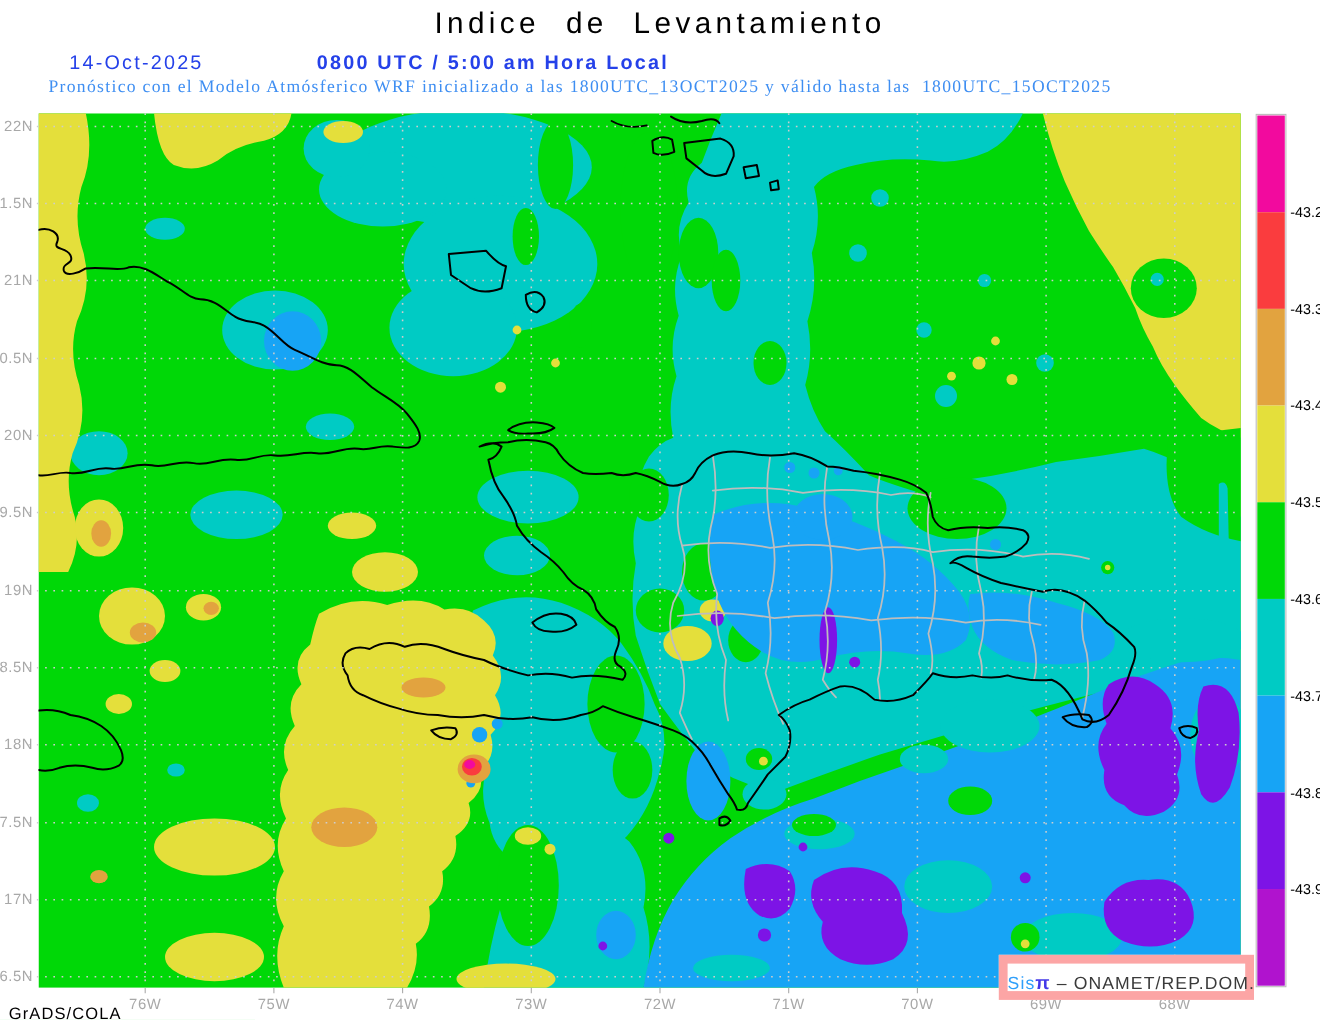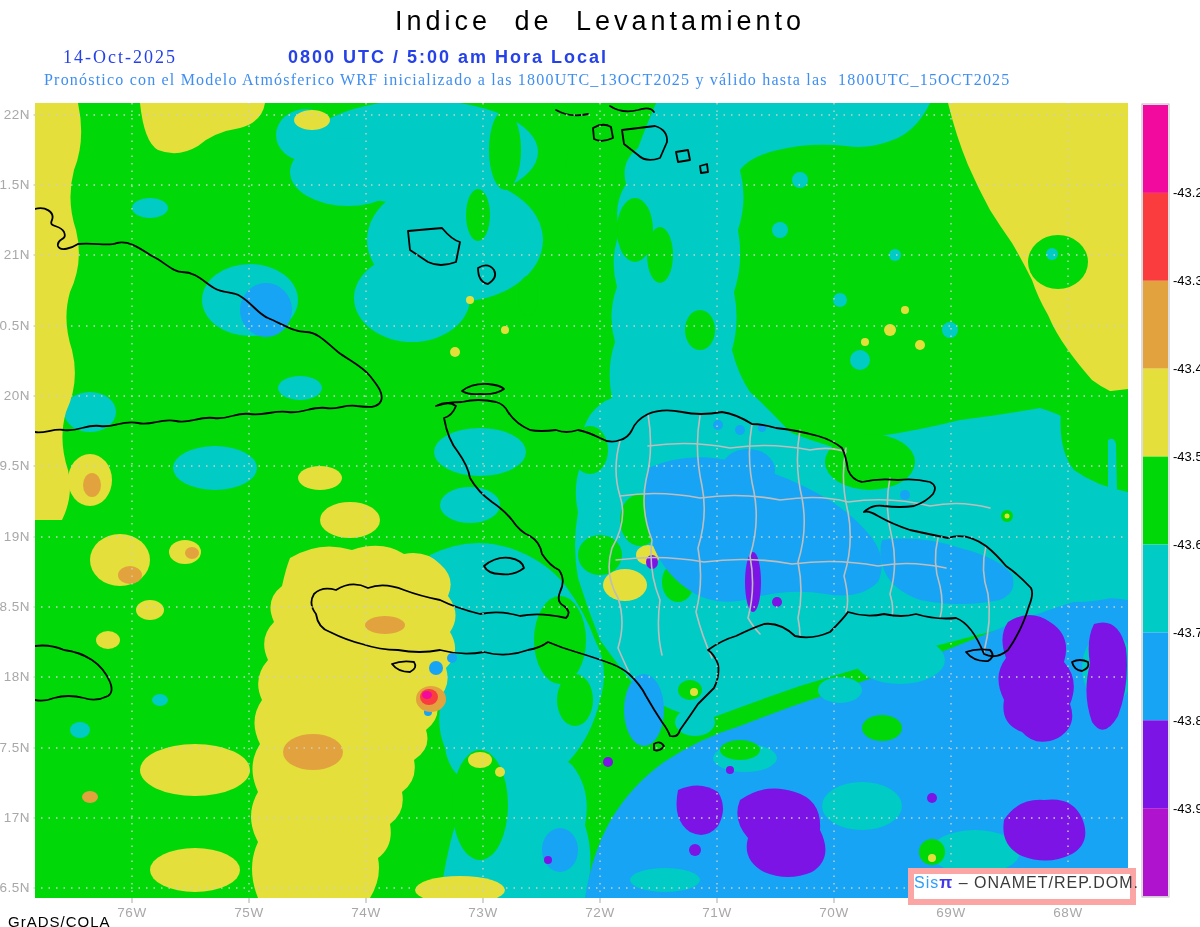--- a/index.html
+++ b/index.html
@@ -2,27 +2,27 @@
 <html><head>
 <meta charset="utf-8">
 <style>
   html,body{margin:0;padding:0;background:#ffffff;}
   #canvas{position:relative;width:1200px;height:927px;background:#fff;overflow:hidden;
           font-family:"Liberation Sans",sans-serif;}
   .title{position:absolute;top:6px;left:0;width:1200px;text-align:center;
          font-size:27px;color:#000;letter-spacing:4px;word-spacing:12px;}
   .dateline{position:absolute;top:47px;left:0;width:1200px;font-size:18px;
             color:#2541E9;letter-spacing:2px;}
-  .dateline .d1{position:absolute;left:63px;top:0;font-family:Liberation Serif, serif;}
+  .dateline .d1{position:absolute;left:63px;top:0;}
   .dateline .d2{position:absolute;left:288px;top:0;font-weight:bold;}
   .forecast{position:absolute;top:71px;left:44px;font-size:16px;color:#3E8EF2;
             letter-spacing:1.2px;white-space:pre;font-family:Liberation Serif, serif;}
   .credit{position:absolute;left:8px;top:901px;font-size:15px;color:#000;letter-spacing:1px;margin-top:12px;}
   .sisbox{position:absolute;left:908px;top:868px;width:216px;height:25px;background:#fff;
-          border:6px solid #fca5a5;text-align:center;line-height:17px;font-size:16px;
+          border:8px solid #fca5a5;text-align:center;line-height:35px;font-size:16px;
           letter-spacing:1px;white-space:pre;}
   .sisbox .sis{color:#2F9FFA;}
   .sisbox .pi{color:#4338E8;font-size:17px;font-weight:bold;}
   .sisbox .org{color:#3a3a3a;}
   svg{position:absolute;left:0;top:0;}
   svg text{font-family:"Liberation Sans",sans-serif;}
   .axis-lat{font-size:13.5px;fill:#A8A8A8;letter-spacing:0.5px;}
   .axis-lon{font-size:13.5px;fill:#A8A8A8;letter-spacing:0.5px;}
   .cbar-label{font-size:13px;fill:#000;}
   .coast{fill:none;stroke:#000;stroke-width:1.8;stroke-linecap:round;stroke-linejoin:round;}

